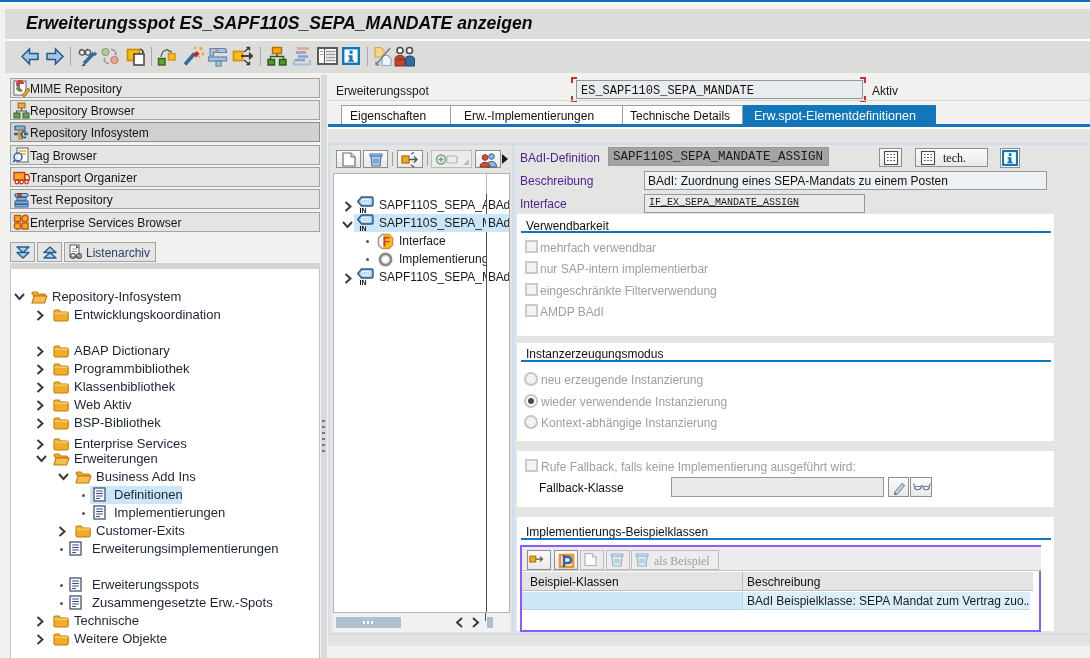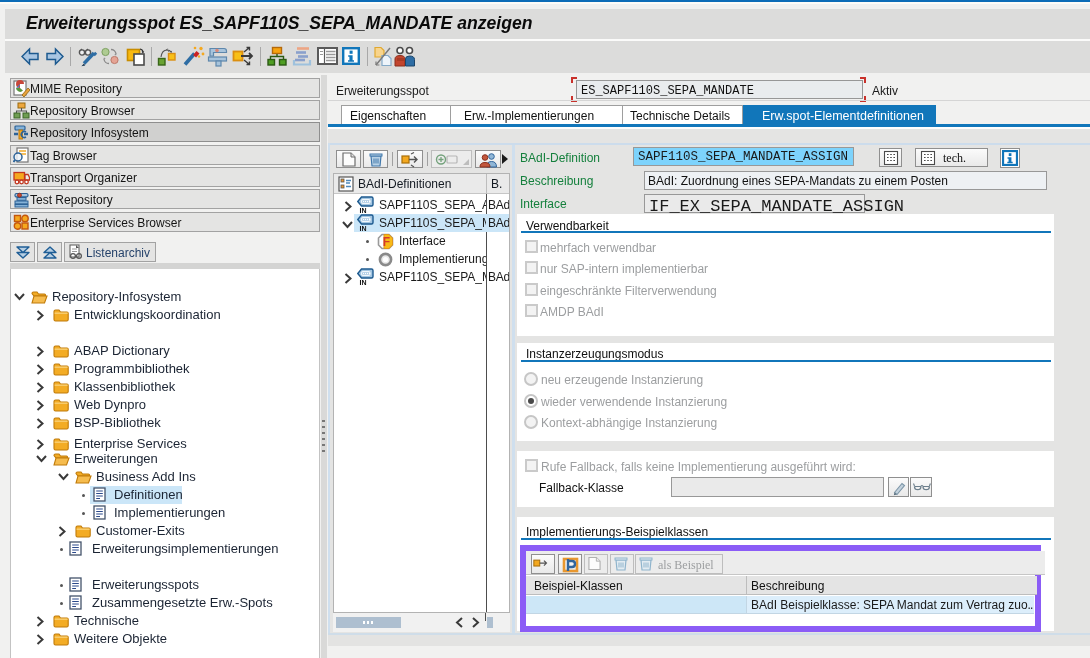--- a/index.html
+++ b/index.html
@@ -51,21 +51,21 @@
 .mbtn { position:absolute; border:1px solid #8f8f8f; background:linear-gradient(#fbfbfb,#e9e9e9);font-family:Liberation Serif, serif; }
 .mbtn.dis { border-color:#bdbdbd; background:#ececec; }
 #mtreebox { left:333px; top:173px; width:177px; height:440px; background:#fff; border:1px solid #b3b3b3; }
 #mtreehdr { position:absolute; left:0; top:0; width:175px; height:20px; background:#eaeaea; border-bottom:1px solid #c6c6c6; }
 #mcoldiv { position:absolute; left:152px; top:20px; width:1px; height:418px; background:#4d4d4d; }
 #mcoldivh { position:absolute; left:152px; top:0; width:1px; height:20px; background:#bdbdbd; }
 .mrow { position:absolute; width:175px; height:18px; overflow:hidden; }
 .mrow .tx { position:absolute; top:2px; white-space:nowrap; }
 #mscroll { left:333px; top:613px; width:177px; height:19px; background:#f1f1f1; }
 
-.rlabel { position:absolute; left:520px; color:#15803d; }
+.rlabel { position:absolute; left:520px; color:#4c1d95; }
 .rfield { position:absolute; border:1px solid #989898; }
 .gbox { position:absolute; left:517px; width:537px; background:#fff; }
 .gtitle { position:absolute; left:9px; color:#101010; }
 .gline { position:absolute; left:4px; height:2px; background:#1176ba; width:530px; }
 .cb { position:absolute; width:13px; height:13px; background:#f3f3f3; border:2px solid #cacaca; }
 .rad { position:absolute; width:14px; height:14px; background:#f3f3f3; border:2px solid #c6c6c6; border-radius:50%; }
 .glabel { position:absolute; color:#9c9ea0; white-space:nowrap; }
 </style>
 </head>
 <body>
@@ -342,21 +342,21 @@
       </svg>
       <span class="tx" style="left:63px">Klassenbibliothek</span>
     </div>
 <div class="trow" style="top:127px">
       <svg class="chev" style="left:25px" width="8" height="11">
         <use href="#chr"></use>
       </svg>
       <svg class="abs" style="left:42px;top:2px" width="17" height="14">
         <use href="#fc"></use>
       </svg>
-      <span class="tx" style="left:63px">Web Dynpro</span>
+      <span class="tx" style="left:63px">Web Aktiv</span>
     </div>
 <div class="trow" style="top:145px">
       <svg class="chev" style="left:25px" width="8" height="11">
         <use href="#chr"></use>
       </svg>
       <svg class="abs" style="left:42px;top:2px" width="17" height="14">
         <use href="#fc"></use>
       </svg>
       <span class="tx" style="left:63px">BSP-Bibliothek</span>
     </div>
@@ -469,21 +469,21 @@
 <div class="tab" style="left:341px;width:110px">
     <div style="margin-left:8px">Eigenschaften</div>
   </div>
 <div class="tab" style="left:450px;width:173px">
     <div style="margin-left:13px">Erw.-Implementierungen</div>
   </div>
 <div class="tab" style="left:622px;width:121px">
     <div style="margin-left:7px">Technische Details</div>
   </div>
 <div class="tab tabact" style="left:743px;width:193px">
-    <div style="margin-left:18px;font-size:12.5px">Erw.spot-Elementdefinitionen</div>
+    <div style="margin-left:10px;font-size:12.5px">Erw.spot-Elementdefinitionen</div>
   </div>
 <div class="abs" id="tabline"></div>
 <div class="abs" id="tabstrip-below"></div>
 
 <div class="abs" id="frame"></div>
 <div class="abs" id="frame-topline"></div>
 <div class="abs" style="left:328px;top:143px;width:2px;height:492px;background:#cfdfee"></div>
 <div class="abs" style="left:512px;top:145px;width:3px;height:488px;background:#cfdfee"></div>
 
 <div class="mbtn" style="left:336px;top:150px;width:25px;height:18px">
@@ -524,30 +524,20 @@
       <path d="M7.5 15 Q7.5 9.5 12.5 9.5 Q17.5 9.5 17.5 15 Z" fill="#90b6d6" stroke="#31659c" stroke-width="1"></path>
       <circle cx="6" cy="5.5" r="2.8" fill="#c2563c" stroke="#8a2f1d" stroke-width="1"></circle>
       <path d="M1 15 Q1 10.5 6 10.5 Q11 10.5 11 15 Z" fill="#c2563c" stroke="#8a2f1d" stroke-width="1"></path>
     </svg>
   </div>
 <svg class="abs" style="left:501px;top:153px" width="8" height="12">
     <path d="M1 1 L7 6 L1 11 Z" fill="#1a1a1a"></path>
   </svg>
 
 <div class="abs" id="mtreebox">
-<div id="mtreehdr">
-      <svg style="position:absolute;left:4px;top:2px" width="16" height="16" viewBox="0 0 16 16">
-        <rect x="1" y="1" width="14" height="14" fill="#fff" stroke="#555" stroke-width="1.2"></rect>
-        <rect x="3" y="3" width="3" height="3" fill="#e8972f" stroke="#555" stroke-width="0.8"></rect>
-        <rect x="3" y="9" width="3" height="3" fill="#e8972f" stroke="#555" stroke-width="0.8"></rect>
-        <path d="M8 4.5 l5 0 M8 7 l4 0 M8 10.5 l5 0" stroke="#4d88bb" stroke-width="1.3"></path>
-      </svg>
-      <span style="position:absolute;left:24px;top:3px;color:#141a22">BAdI-Definitionen</span>
-      <span style="position:absolute;left:157px;top:3px;color:#141a22">B.</span>
-    </div>
 <div id="mcoldivh"></div>
     <div id="mcoldiv"></div>
 <div class="mrow" style="top:22px">
       <svg class="chev" style="left:10px;top:5px" width="8" height="11">
         <use href="#chr"></use>
       </svg>
       <svg class="abs" style="left:23px;top:0px" width="17" height="17">
         <use href="#badge"></use>
       </svg>
       <span class="tx" style="left:45px;width:107px;overflow:hidden">SAPF110S_SEPA_A</span>
@@ -600,21 +590,21 @@
       <path d="M7 1 L2 5.5 L7 10" fill="none" stroke="#3a3a3a" stroke-width="2"></path>
     </svg>
 <svg class="abs" style="left:139px;top:4px" width="8" height="11">
       <path d="M1 1 L6 5.5 L1 10" fill="none" stroke="#3a3a3a" stroke-width="2"></path>
     </svg>
 <div class="abs" style="left:152px;top:0;width:1px;height:8px;background:#4d4d4d"></div>
 <div class="abs" style="left:154px;top:4px;width:6px;height:11px;background:#aebfd0"></div>
 </div>
 
 <div class="rlabel" style="top:151px">BAdI-Definition</div>
-<div class="rfield" style="left:633px;top:147px;width:221px;height:19px;background:#7dd3fc">
+<div class="rfield" style="left:608px;top:147px;width:221px;height:19px;background:#a3a3a3">
     <span class="mono" style="position:absolute;left:4px;top:2px;font-size:12.5px">SAPF110S_SEPA_MANDATE_ASSIGN</span>
   </div>
 <div class="mbtn" style="left:879px;top:148px;width:23px;height:19px">
     <svg style="position:absolute;left:3px;top:1px" width="16" height="16" viewBox="0 0 16 16">
       <rect x="1.5" y="1.5" width="13" height="13" fill="#fff" stroke="#4a4a4a" stroke-width="1.1"></rect>
       <path d="M4 4.5 l1.6 0 m1.6 0 l1.6 0 m1.6 0 l1.6 0 M4 7.5 l1.6 0 m1.6 0 l1.6 0 m1.6 0 l1.6 0 M4 10.5 l1.6 0 m1.6 0 l1.6 0 m1.6 0 l1.6 0" stroke="#4a4a4a" stroke-width="1.1"></path>
     </svg>
   </div>
 <div class="mbtn" style="left:915px;top:148px;width:73px;height:19px">
     <svg style="position:absolute;left:4px;top:1px" width="16" height="16" viewBox="0 0 16 16">
@@ -629,21 +619,21 @@
       <rect x="7.6" y="3.6" width="3" height="3.2" fill="#1176ba"></rect>
       <path d="M6.2 8.2 L10.6 8.2 L10.6 13.2 L12 13.2 L12 14.8 L6 14.8 L6 13.2 L7.4 13.2 L7.4 9.8 L6.2 9.8 Z" fill="#1176ba"></path>
     </svg>
   </div>
 <div class="rlabel" style="top:174px">Beschreibung</div>
 <div class="rfield" style="left:644px;top:171px;width:403px;height:19px;background:#eef1f4">
     <span style="position:absolute;left:3px;top:2px;color:#111">BAdI: Zuordnung eines SEPA-Mandats zu einem Posten</span>
   </div>
 <div class="rlabel" style="top:197px">Interface</div>
 <div class="rfield" style="left:644px;top:194px;width:221px;height:19px;background:#eaeaea">
-    <span class="mono" style="position:absolute;left:4px;top:2px;font-size:17px;">IF_EX_SEPA_MANDATE_ASSIGN</span>
+    <span class="mono" style="position:absolute;left:4px;top:2px;font-size:10px;text-decoration:underline">IF_EX_SEPA_MANDATE_ASSIGN</span>
   </div>
 
 <div class="gbox" style="top:214px;height:122px">
 <div class="gtitle" style="top:5px">Verwendbarkeit</div>
 <div class="gline" style="top:17px"></div>
 <div class="cb" style="left:8px;top:26px"></div>
     <div class="glabel" style="left:23px;top:27px">mehrfach verwendbar</div>
 <div class="cb" style="left:8px;top:47px"></div>
     <div class="glabel" style="left:23px;top:48px">nur SAP-intern implementierbar</div>
 <div class="cb" style="left:8px;top:69px"></div>
@@ -681,21 +671,21 @@
         <path d="M1.5 5.5 a3.2 3.2 0 1 0 6.4 0" fill="none" stroke="#6d7f8c" stroke-width="1.3"></path>
         <path d="M10 5.5 a3.2 3.2 0 1 0 6.4 0" fill="none" stroke="#6d7f8c" stroke-width="1.3"></path>
         <path d="M1.5 5.5 L7.9 5.5 M10 5.5 L16.4 5.5 M7.9 5.2 Q9 4.2 10 5.2 M1.5 5 L0.5 2.5 M16.4 5 L17.4 2.5" stroke="#6d7f8c" stroke-width="1.1" fill="none"></path>
       </svg>
     </div>
 </div>
 
 <div class="gbox" style="top:517px;height:114px">
 <div class="gtitle" style="top:8px">Implementierungs-Beispielklassen</div>
 <div class="gline" style="top:21px"></div>
-<div style="position:absolute;left:3px;top:28px;width:521px;height:87px;border:6px solid #8b5cf6;background:#fff">
+<div style="position:absolute;left:3px;top:28px;width:521px;height:87px;border:2px solid #8b5cf6;background:#fff">
 <div style="position:absolute;left:0;top:0;width:519px;height:24px;background:#ececec;border-bottom:1px solid #c6c6c6"></div>
 <div class="mbtn" style="left:5px;top:3px;width:24px;height:20px">
         <svg style="position:absolute;left:1px;top:1px" width="16" height="15" viewBox="0 0 19 16">
           <rect x="1" y="4" width="7" height="7" fill="#f3a81f" stroke="#a86e08" stroke-width="1.2"></rect>
           <path d="M8 7.5 L16 7.5 M13 4.5 L16 7.5 L13 10.5" fill="none" stroke="#555" stroke-width="1.4"></path>
         </svg>
       </div>
 <div class="mbtn" style="left:32px;top:3px;width:24px;height:20px">
         <svg style="position:absolute;left:3px;top:1px" width="17" height="17" viewBox="0 0 17 17">
           <rect x="2" y="3" width="13" height="12" fill="none" stroke="#e8972f" stroke-width="2.6"></rect>

